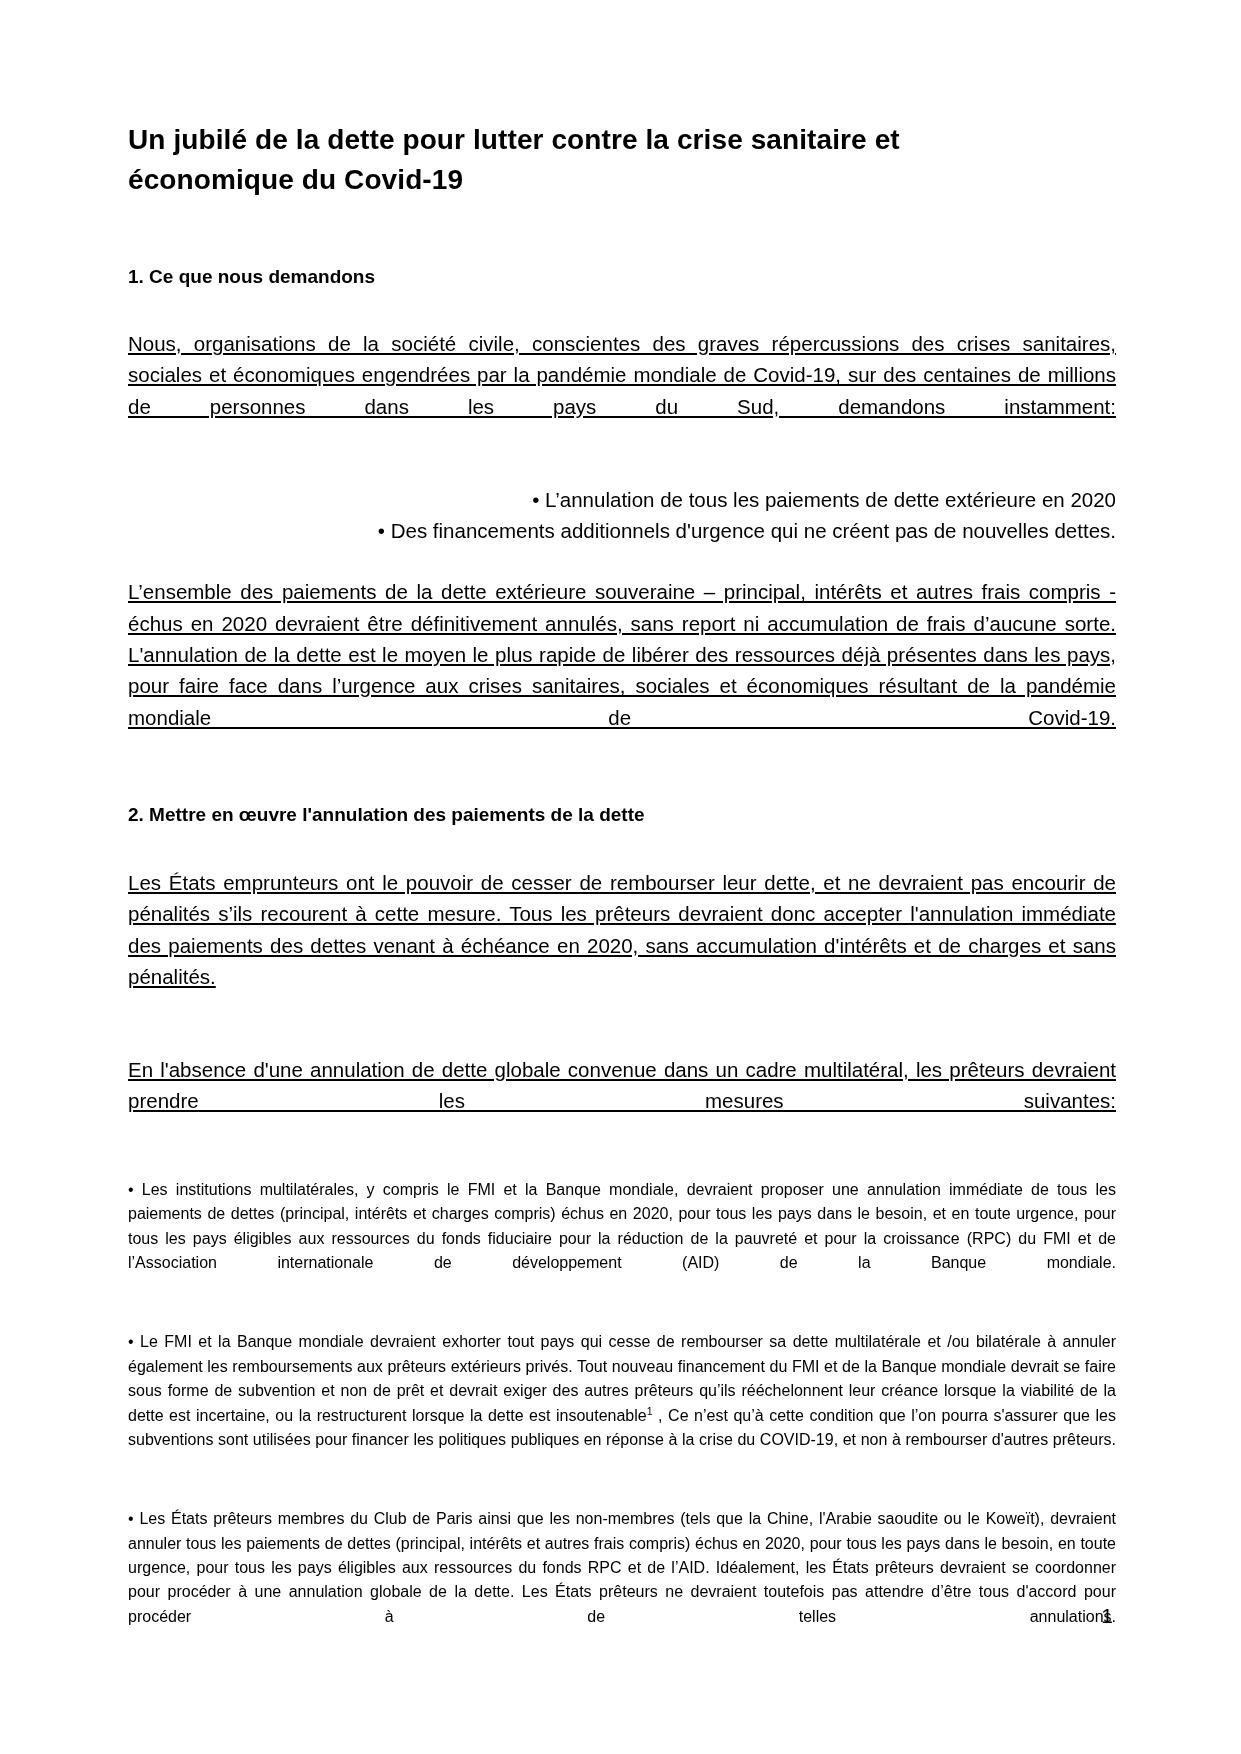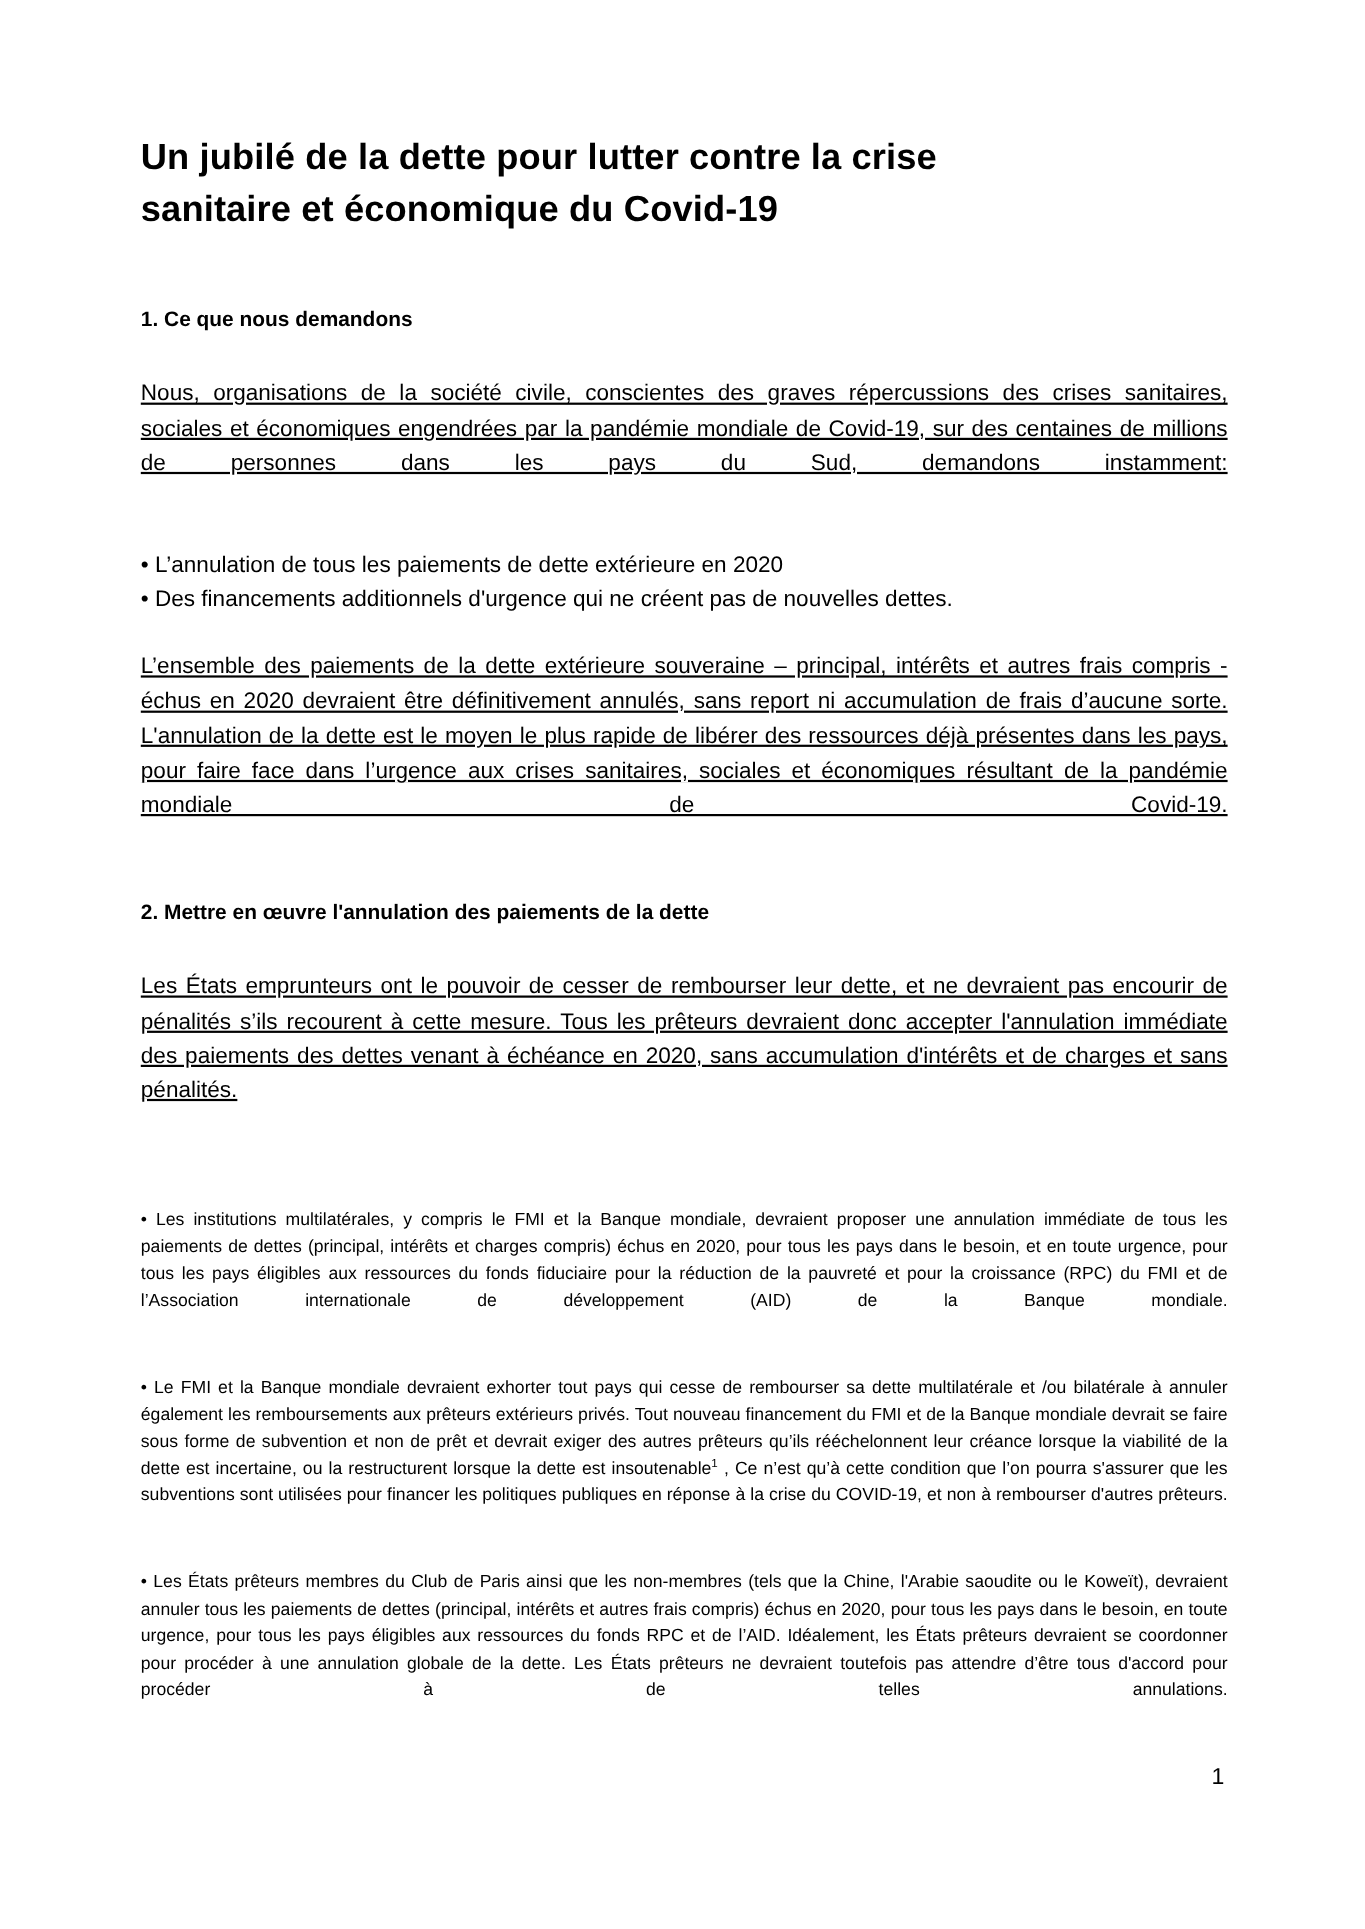--- a/index.html
+++ b/index.html
@@ -14,21 +14,21 @@
   .page {
     position: relative;
     width: 1241px;
     height: 1754px;
     background: #ffffff;
     box-sizing: border-box;
     padding: 120px 125px 40px 128px;
     overflow: hidden;
   }
   .doc-title {
-    font-size: 33px;
+    font-size: 28px;
     font-weight: bold;
     line-height: 1.42;
     letter-spacing: 0.1px;
     margin: 0 0 0 0;
     max-width: 790px;
   }
   .section-heading {
     font-size: 19px;
     font-weight: bold;
     line-height: 1.4;
@@ -42,21 +42,21 @@
     margin: 0;
     hyphens: none;
     text-decoration: underline;
   }
   .bullet-list {
     font-size: 20.5px;
     line-height: 1.53;
     margin: 0;
   }
   .bullet-line {
-    text-align: left;
+    text-align: right;
     white-space: nowrap;
   }
   .bullet-par {
     font-size: 16px;
     line-height: 1.53;
     text-align: justify;
     margin: 0;
   }
   .gap-title { height: 64px; }
   .gap-sec   { height: 38px; }
@@ -110,20 +110,21 @@
   <div class="gap-sec"></div>
 
   <h2 class="section-heading">2. Mettre en œuvre l'annulation des paiements de la dette</h2>
 
   <div class="gap-sec"></div>
 
   <p class="body-par">Les États emprunteurs ont le pouvoir de cesser de rembourser leur dette, et ne devraient pas encourir de pénalités s’ils recourent à cette mesure. Tous les prêteurs devraient donc accepter l'annulation immédiate des paiements des dettes venant à échéance en 2020, sans accumulation d'intérêts et de charges et sans pénalités.</p>
 
   <div class="gap-par"></div>
 
+  <p class="body-par">En l'absence d'une annulation de dette globale convenue dans un cadre multilatéral, les prêteurs devraient prendre les mesures suivantes:</p>
 
   <div class="gap-par"></div>
 
   <p class="bullet-par">• Les institutions multilatérales, y compris le FMI et la Banque mondiale, devraient proposer une annulation immédiate de tous les paiements de dettes (principal, intérêts et charges compris) échus en 2020, pour tous les pays dans le besoin, et en toute urgence, pour tous les pays éligibles aux ressources du fonds fiduciaire pour la réduction de la pauvreté et pour la croissance (RPC) du FMI et de l’Association internationale de développement (AID) de la Banque mondiale.</p>
 
   <div class="gap-par"></div>
 
   <p class="bullet-par"><span>• Le FMI et la Banque mondiale devraient exhorter tout pays qui cesse de rembourser sa dette multilatérale et /ou bilatérale à annuler également les remboursements aux prêteurs extérieurs privés. Tout nouveau financement du FMI et de la Banque mondiale devrait se faire sous forme de subvention et non de prêt et devrait exiger des autres prêteurs qu’ils rééchelonnent  leur créance lorsque la viabilité de la dette est incertaine, ou la restructurent lorsque la dette est insoutenable</span><sup class="fn">1</sup><span> , Ce n’est qu’à cette condition que l’on pourra s'assurer que les subventions sont  utilisées  pour financer les politiques publiques en réponse à la crise du COVID-19, et non à rembourser d'autres prêteurs.</span></p>
 
   <div class="gap-par"></div>

